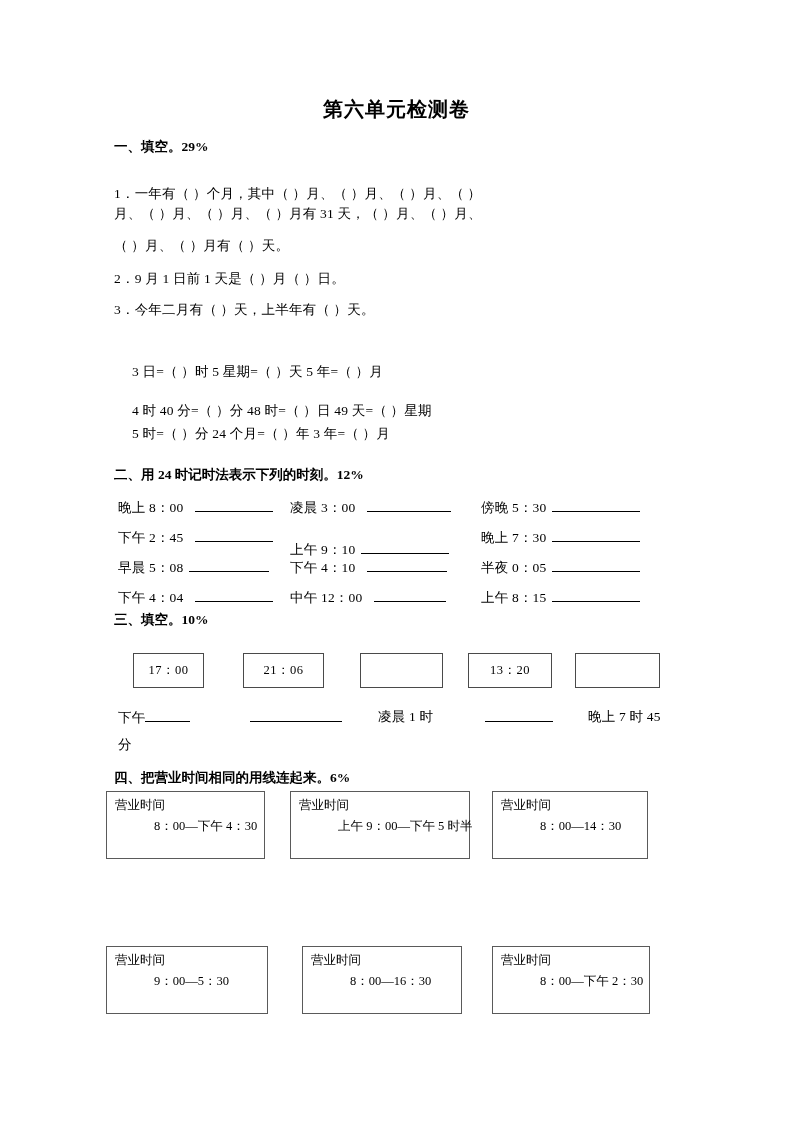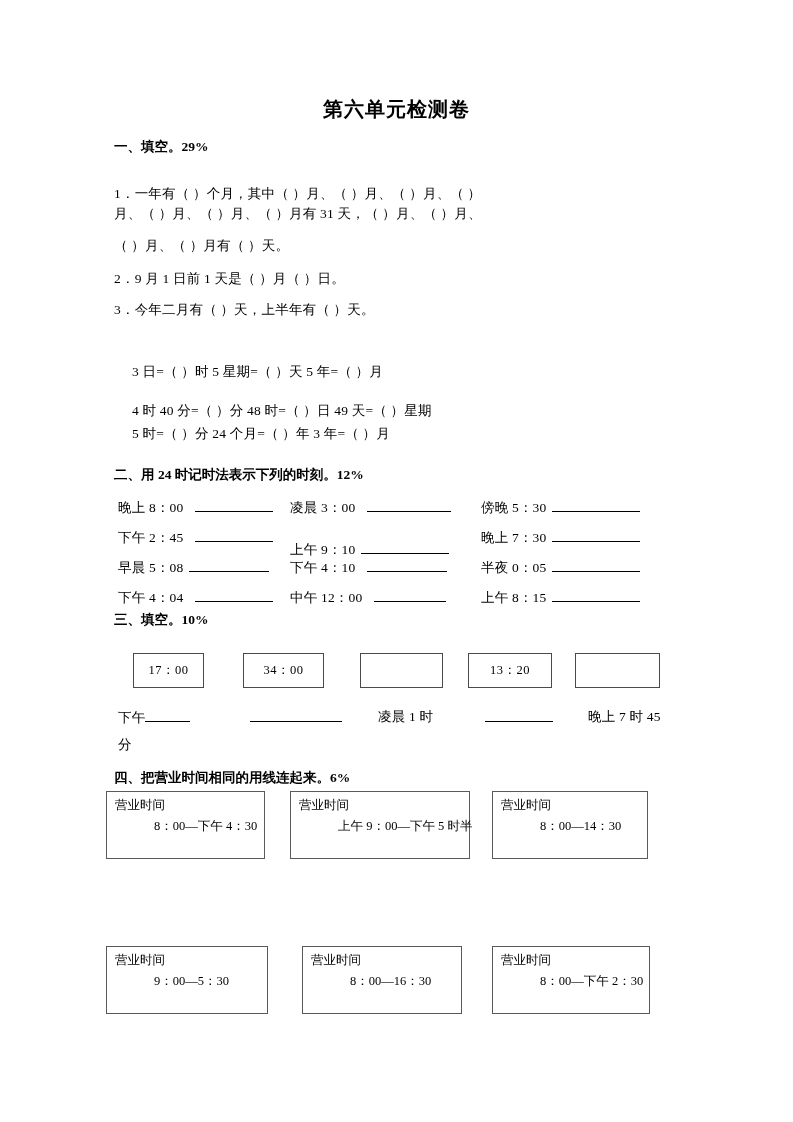--- a/index.html
+++ b/index.html
@@ -156,21 +156,21 @@
     <span class="ul" style="width:72px; margin-left:8px;"></span>
   </div>
   <div class="line" style="left:481px; top:588px;">
     <span>上午 8：15</span>
     <span class="ul" style="width:88px; margin-left:2px;"></span>
   </div>
 
   <div class="sec-head" style="top:611px;">三、填空。10%</div>
 
   <div class="tbox" style="left:133px; top:653px; width:71px; height:35px;">17：00</div>
-  <div class="tbox" style="left:243px; top:653px; width:81px; height:35px;">34：00</div>
+  <div class="tbox" style="left:243px; top:653px; width:81px; height:35px;">21：06</div>
   <div class="tbox" style="left:360px; top:653px; width:83px; height:35px;"></div>
   <div class="tbox" style="left:468px; top:653px; width:84px; height:35px;">13：20</div>
   <div class="tbox" style="left:575px; top:653px; width:85px; height:35px;"></div>
 
   <div class="line" style="left:118px; top:708px;">
     <span>下午</span><span class="ul" style="width:45px;"></span>
   </div>
   <div class="line" style="left:250px; top:708px;">
     <span></span><span class="ul" style="width:92px;"></span>
   </div>

